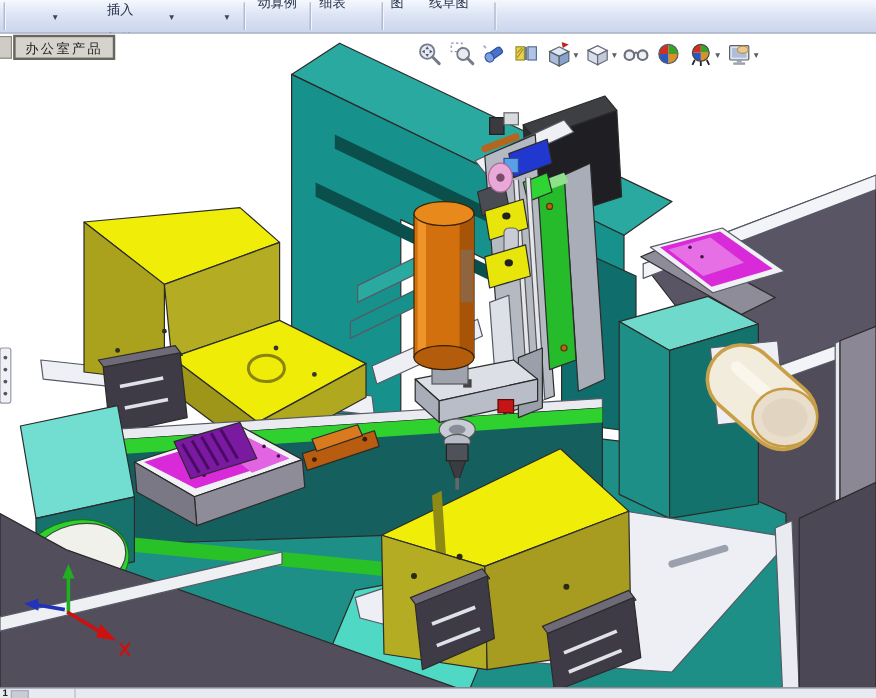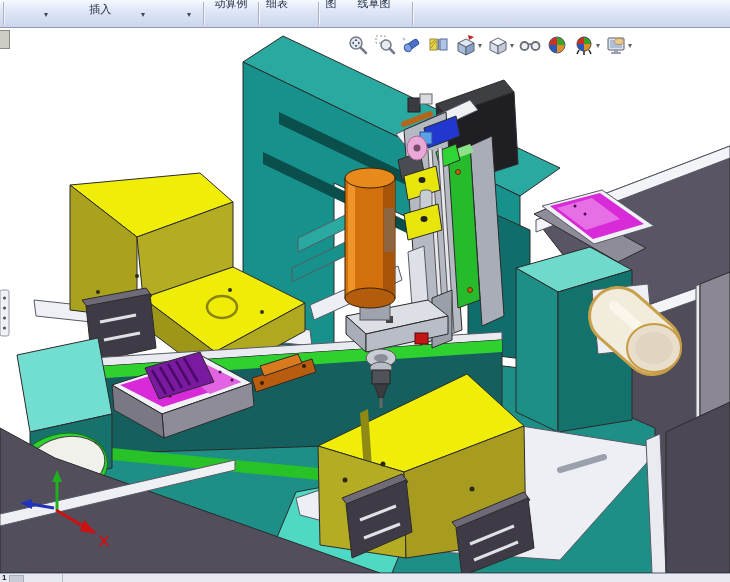--- a/index.html
+++ b/index.html
@@ -298,20 +298,21 @@
     <div class="tb-btn tb-cut" style="left:207px;width:48px">动算例</div>
     <div class="tb-sep" style="left:258px"></div>
     <div class="tb-btn tb-cut" style="left:262px;width:30px">细表</div>
     <div class="tb-sep" style="left:318px"></div>
     <div class="tb-btn tb-cut" style="left:322px;width:18px">图</div>
     <div class="tb-btn tb-cut" style="left:350px;width:48px">线草图</div>
     <div class="tb-sep" style="left:412px"></div>
   </div>
 
   <div class="tabstub"></div>
+  <div class="tab">办公室产品</div>
 
   <div class="hud">
     <div class="hud-btn">
       <svg width="22" height="22">
         <circle cx="9" cy="9" r="6" fill="#e8ecf2" stroke="#767b88" stroke-width="1.5"></circle>
         <polygon points="9,4.5 7.5,7 10.5,7" fill="#4a5a7a"></polygon>
           <polygon points="9,13.5 7.5,11 10.5,11" fill="#4a5a7a"></polygon>
         <polygon points="4.5,9 7,7.5 7,10.5" fill="#4a5a7a"></polygon>
           <polygon points="13.5,9 11,7.5 11,10.5" fill="#4a5a7a"></polygon>
         <line x1="13.5" y1="13.5" x2="19" y2="19" stroke="#767b88" stroke-width="2.5" stroke-linecap="round"></line>

